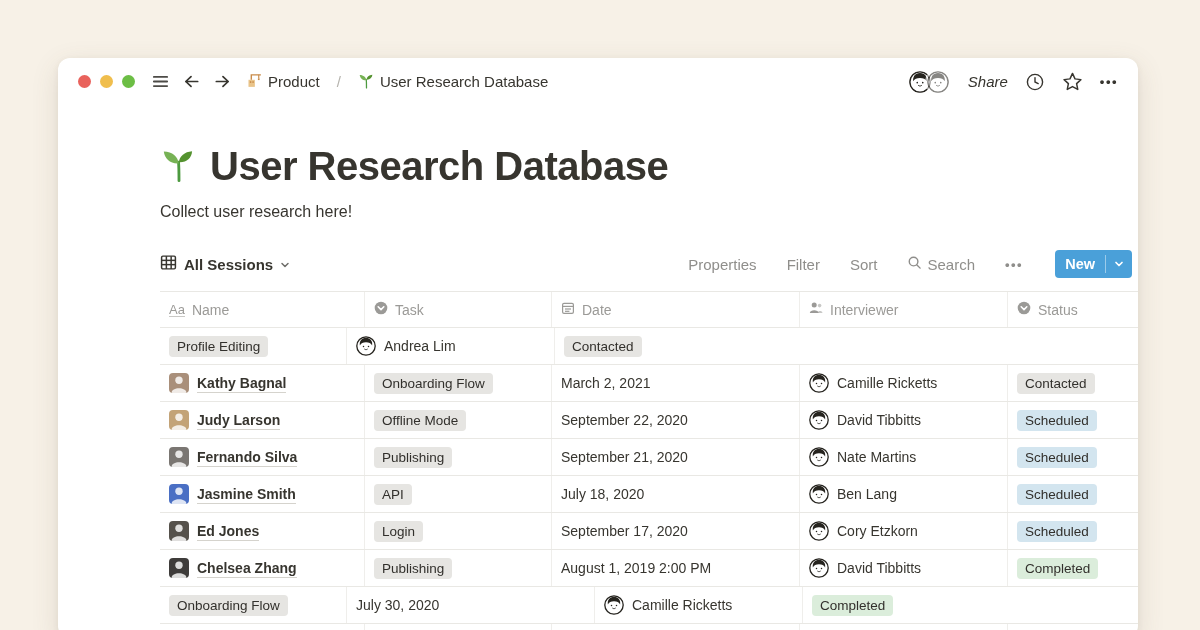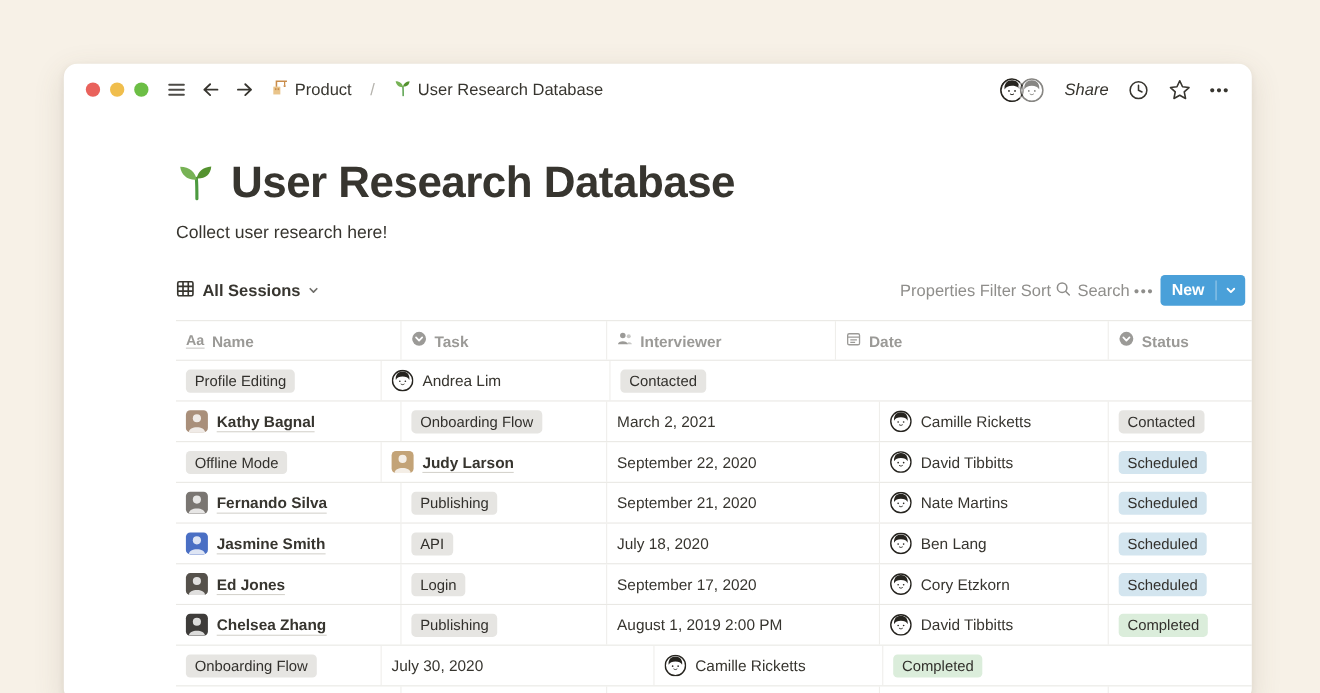--- a/index.html
+++ b/index.html
@@ -32,34 +32,34 @@
 
   
   .content{padding-left:102px;padding-right:0;}
   .page-title{display:flex;align-items:center;gap:12px;margin-top:36px;}
   .page-title h1{margin:0;font-size:40px;line-height:50px;font-weight:700;color:#37352F;letter-spacing:-0.5px;}
   .subtitle{margin-top:12px;font-size:16px;color:#37352F;}
 
   
   .toolbar{display:flex;align-items:center;margin-top:27px;height:32px;padding-right:6px;}
   .view-btn{display:flex;align-items:center;gap:7px;font-size:15px;font-weight:700;color:#37352F;cursor:pointer;}
-  .tb-actions{margin-left:auto;display:flex;align-items:center;gap:4px;}
+  .tb-actions{margin-left:auto;display:flex;align-items:center;gap:30px;}
   .action-link{font-size:15px;color:#8F8E8B;cursor:pointer;}
   .search-link{display:flex;align-items:center;gap:5px;}
   .toolbar .dots{color:#8F8E8B;font-weight:700;}
   .new-btn{display:flex;align-items:stretch;height:28px;border-radius:4px;overflow:hidden;
     color:#fff;cursor:pointer;margin-left:2px;}
   .new-btn .label{display:flex;align-items:center;padding:0 10px;font-size:14.5px;font-weight:700;}
   .new-btn .split{width:1px;background:rgba(255,255,255,.45);margin:5px 0;}
   .new-btn .caret{display:flex;align-items:center;padding:0 8px;}
 
   
   .table{margin-top:11px;width:978px;}
   .tr{display:flex;border-bottom:1px solid #E9E8E4;height:37px;}
-  .tr.header{border-top:1px solid #E9E8E4;font-weight:bold;}
+  .tr.header{border-top:1px solid #E9E8E4;}
   .td{display:flex;align-items:center;padding:0 9px;border-right:1px solid #EFEEEА;overflow:hidden;white-space:nowrap;}
   .td{border-right:1px solid #EFEEEB;}
   .td:last-child{border-right:none;}
   .c0{width:205px;}.c1{width:187px;}.c2{width:248px;}.c3{width:208px;}.c4{width:130px;}
   .th{gap:7px;font-size:14px;color:#9B9A97;cursor:pointer;}
   .aa-glyph{font-size:13px;color:#9B9A97;border-bottom:1px solid #C9C8C5;line-height:13px;}
   .tr.row{font-size:14px;color:#37352F;cursor:pointer;}
   .name-cell{gap:8px;font-weight:600;}
   .avatar-photo{width:20px;height:20px;border-radius:4px;flex:0 0 auto;overflow:hidden;display:flex;}
   .name-text{border-bottom:1px solid #D5D3CD;line-height:18px;}
@@ -240,42 +240,42 @@
         </div>
         <div class="td th c1">
           <span>
             <svg width="14" height="14" viewBox="0 0 14 14">
                 <circle cx="7" cy="7" r="6.3" fill="#9B9A97"></circle>
                 <path d="M4.2 5.8 L7 8.6 L9.8 5.8" stroke="#fff" stroke-width="1.6" fill="none" stroke-linecap="round" stroke-linejoin="round"></path>
               </svg>
           </span>
           <span>Task</span>
         </div>
+        <div class="td th c2">
+          <span>
+            <svg width="14" height="14" viewBox="0 0 14 14" fill="none" stroke="#9B9A97" stroke-width="1.2">
+                <rect x="1.6" y="2.4" width="10.8" height="10" rx="1.4"></rect>
+                <line x1="1.6" y1="5.4" x2="12.4" y2="5.4"></line>
+                <line x1="4" y1="8" x2="10" y2="8"></line>
+                <line x1="4" y1="10.3" x2="8.4" y2="10.3"></line>
+              </svg>
+          </span>
+          <span>Date</span>
+        </div>
         <div class="td th c3">
           <span>
             <svg width="14" height="14" viewBox="0 0 14 14" fill="#9B9A97">
                 <circle cx="5.2" cy="4" r="2.5"></circle>
                 <path d="M0.8 12 C0.8 8.4 9.6 8.4 9.6 12 Z"></path>
                 <circle cx="10.6" cy="4.6" r="1.8" opacity=".55"></circle>
                 <path d="M8.8 11.6 C9.2 9.4 13.4 9.6 13.4 12 L8.8 12 Z" opacity=".55"></path>
               </svg>
           </span>
           <span>Interviewer</span>
         </div>
-        <div class="td th c2">
-          <span>
-            <svg width="14" height="14" viewBox="0 0 14 14" fill="none" stroke="#9B9A97" stroke-width="1.2">
-                <rect x="1.6" y="2.4" width="10.8" height="10" rx="1.4"></rect>
-                <line x1="1.6" y1="5.4" x2="12.4" y2="5.4"></line>
-                <line x1="4" y1="8" x2="10" y2="8"></line>
-                <line x1="4" y1="10.3" x2="8.4" y2="10.3"></line>
-              </svg>
-          </span>
-          <span>Date</span>
-        </div>
         <div class="td th c4">
           <span>
             <svg width="14" height="14" viewBox="0 0 14 14">
                 <circle cx="7" cy="7" r="6.3" fill="#9B9A97"></circle>
                 <path d="M4.2 5.8 L7 8.6 L9.8 5.8" stroke="#fff" stroke-width="1.6" fill="none" stroke-linecap="round" stroke-linejoin="round"></path>
               </svg>
           </span>
           <span>Status</span>
         </div>
       </div>
@@ -320,30 +320,30 @@
                 </svg>
       </span>
       <span>Camille Ricketts</span>
     </div>
     <div class="td c4">
       <span class="pill" style="background: rgb(230, 229, 226);">Contacted</span>
     </div>
   </div>
 
   <div class="tr row">
-    <div class="td c1">
-      <span class="tag" style="background: rgb(230, 229, 226);">Offline Mode</span>
-    </div>
     <div class="td name-cell c0">
       <span class="avatar-photo" style="background: rgb(195, 163, 119);">
         <svg width="20" height="20" viewBox="0 0 20 20">
                   <use href="#i-silhouette"></use>
                 </svg>
       </span>
       <span class="name-text">Judy Larson</span>
+    </div>
+    <div class="td c1">
+      <span class="tag" style="background: rgb(230, 229, 226);">Offline Mode</span>
     </div>
     <div class="td c2">
       <span>September 22, 2020</span>
     </div>
     <div class="td iv-cell c3">
       <span class="avatar-circle">
         <svg width="20" height="20" viewBox="0 0 20 20">
                   <use href="#i-person-doodle"></use>
                 </svg>
       </span>

